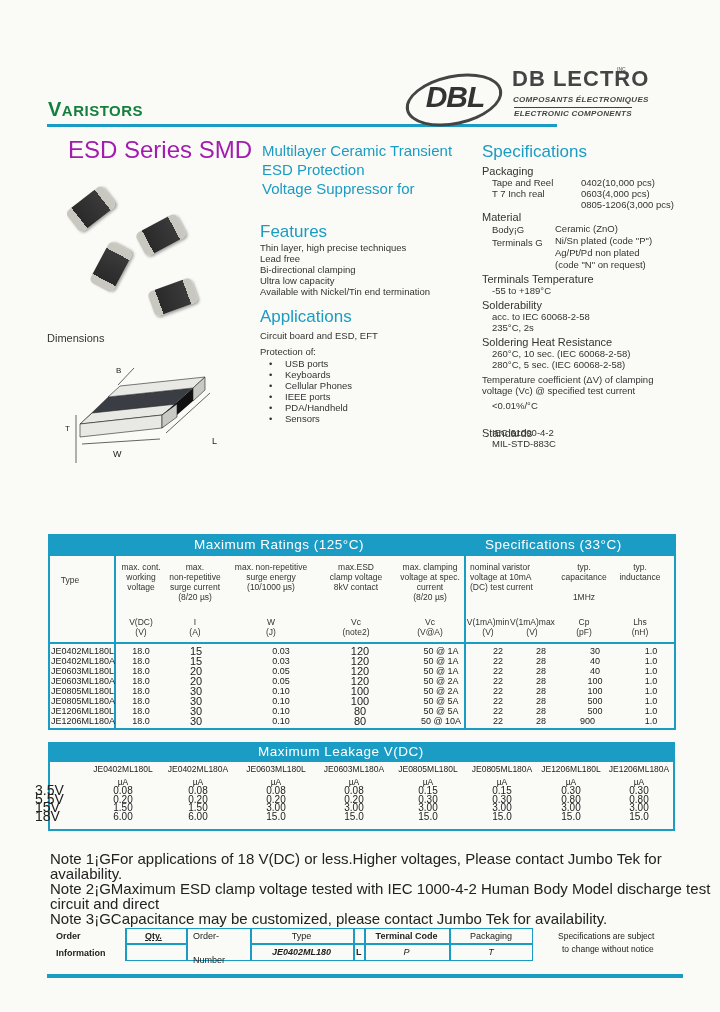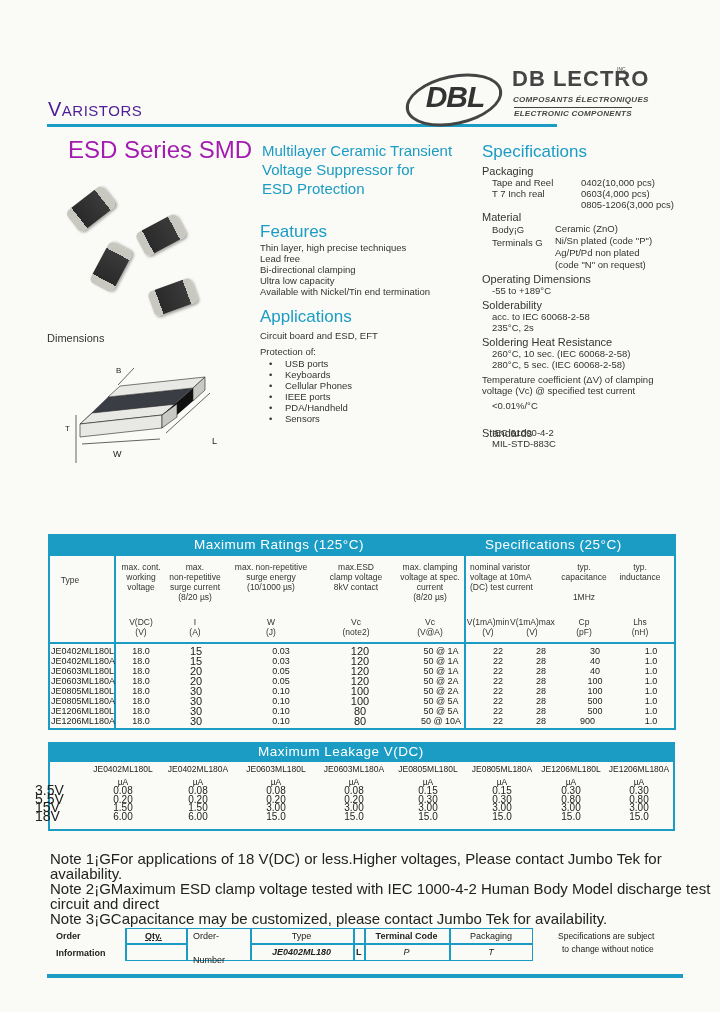--- a/index.html
+++ b/index.html
@@ -1,21 +1,21 @@
 <!DOCTYPE html>
 <html><head>
 <meta charset="utf-8">
 <style>
   * { box-sizing: border-box; margin: 0; padding: 0; }
   html, body { width: 720px; height: 1012px; background: #fafaf6; overflow: hidden; }
   body { font-family: "Liberation Sans", sans-serif; color: #222; position: relative; }
   .abs { position: absolute; }
 
   
-  #varistors { left: 48px; top: 98px; font-size: 15px; letter-spacing: 0.5px; color: #4c1d95; }
+  #varistors { left: 48px; top: 98px; font-size: 15px; letter-spacing: 0.5px; color: #15803d; font-weight: bold; }
   #varistors .cap { font-size: 20px; }
   #rule-top { left: 47px; top: 124px; width: 510px; height: 3px; background: #1a9cc4; }
   #logo-oval { left: 405px; top: 75px; width: 98px; height: 50px; border: 3px solid #444; border-radius: 50%; transform: rotate(-12deg); }
   #logo-dbl { left: 420px; top: 80px; width: 70px; font-size: 30px; font-weight: bold; font-style: italic; color: #333; text-align: center; letter-spacing: -1px; }
   #brand-name { left: 512px; top: 66px; font-size: 22px; font-weight: bold; color: #444; letter-spacing: 1px; }
   #brand-inc { left: 617px; top: 66px; font-size: 5px; color: #444; width: 6px; line-height: 6px; }
   #brand-sub1 { left: 513px; top: 95px; font-size: 8px; font-style: italic; font-weight: bold; color: #444; letter-spacing: 0.3px; }
   #brand-sub2 { left: 514px; top: 107px; font-size: 8px; font-style: italic; font-weight: bold; color: #444; letter-spacing: 0.3px; border-top: 1px solid #444; padding-top: 1px; }
 
   #title { left: 68px; top: 136px; font-size: 24px; color: #a21caf; }
@@ -71,22 +71,22 @@
 <div id="logo-oval" class="abs"></div>
 <div id="logo-dbl" class="abs">DBL</div>
 <div id="brand-name" class="abs">DB LECTRO</div>
 <div id="brand-inc" class="abs">INC</div>
 <div id="brand-sub1" class="abs">COMPOSANTS ÉLECTRONIQUES</div>
 <div id="brand-sub2" class="abs">ELECTRONIC COMPONENTS</div>
 
 <div id="title" class="abs">ESD Series SMD</div>
 <div id="subtitle" class="abs">
   <div>Multilayer Ceramic Transient</div>
+  <div>ESD Protection</div>
   <div>Voltage Suppressor for</div>
-  <div>ESD Protection</div>
 </div>
 
 <div class="chip" style="left:68px;top:196px;transform:rotate(-38deg);"></div>
 <div class="chip" style="left:138px;top:222px;transform:rotate(-28deg);"></div>
 <div class="chip" style="left:88px;top:254px;transform:rotate(-62deg);"></div>
 <div class="chip" style="left:150px;top:284px;transform:rotate(-20deg);"></div>
 
 <div id="features-title" class="abs h2">Features</div>
 <div id="features-list" class="abs spec">
   <div>Thin layer, high precise techniques</div>
@@ -161,21 +161,21 @@
   <div>Body¡G</div>
   <div>Terminals G</div>
 </div>
 <div class="abs spec" style="left:555px;top:223px;line-height:12px;">
   <div>Ceramic (ZnO)</div>
   <div>Ni/Sn plated (code "P")</div>
   <div>Ag/Pt/Pd non plated</div>
   <div>(code "N" on request)</div>
 </div>
 
-<div class="abs spec-h" style="left:482px;top:273px;">Operating Dimensions</div>
+<div class="abs spec-h" style="left:482px;top:273px;">Terminals Temperature</div>
 <div class="abs spec" style="left:492px;top:285px;">-55 to +189°C</div>
 
 <div class="abs spec-h" style="left:482px;top:299px;">Solderability</div>
 <div class="abs spec" style="left:492px;top:311px;">
   <div>acc. to IEC 60068-2-58</div>
   <div>235°C, 2s</div>
 </div>
 
 <div class="abs spec-h" style="left:482px;top:336px;">Soldering Heat Resistance</div>
 <div class="abs spec" style="left:492px;top:348px;">
@@ -191,21 +191,21 @@
 
 <div class="abs spec-h" style="left:482px;top:415px;margin-top:12px;">Standards</div>
 <div class="abs spec" style="left:492px;top:427px;">
   <div>IEC 61000-4-2</div>
   <div>MIL-STD-883C</div>
 </div>
 
 <div class="tbl-frame" style="left:48px;top:534px;width:628px;height:196px;"></div>
 <div class="tbl-band" style="left:48px;top:534px;width:628px;height:22px;"></div>
 <div class="abs" style="left:194px;top:537px;font-size:13.5px;color:#fff;letter-spacing:0.5px;">Maximum Ratings (125°C)</div>
-<div class="abs" style="left:485px;top:537px;font-size:13.5px;color:#fff;letter-spacing:0.5px;">Specifications (25°C)</div>
+<div class="abs" style="left:485px;top:537px;font-size:13.5px;color:#fff;letter-spacing:0.5px;">Specifications (33°C)</div>
 <div class="vline" style="left:114px;top:556px;height:174px;"></div>
 <div class="vline" style="left:464px;top:556px;height:174px;"></div>
 <div class="hline" style="left:48px;top:642px;width:628px;"></div>
 
 <div class="cell" style="left:50px;top:575px;width:40px;">Type</div>
 
 <div class="cell" style="left:114px;top:562px;width:54px;white-space:pre-line;">max. cont.
 working
 voltage</div>
 <div class="cell" style="left:114px;top:617px;width:54px;">V(DC)</div>

